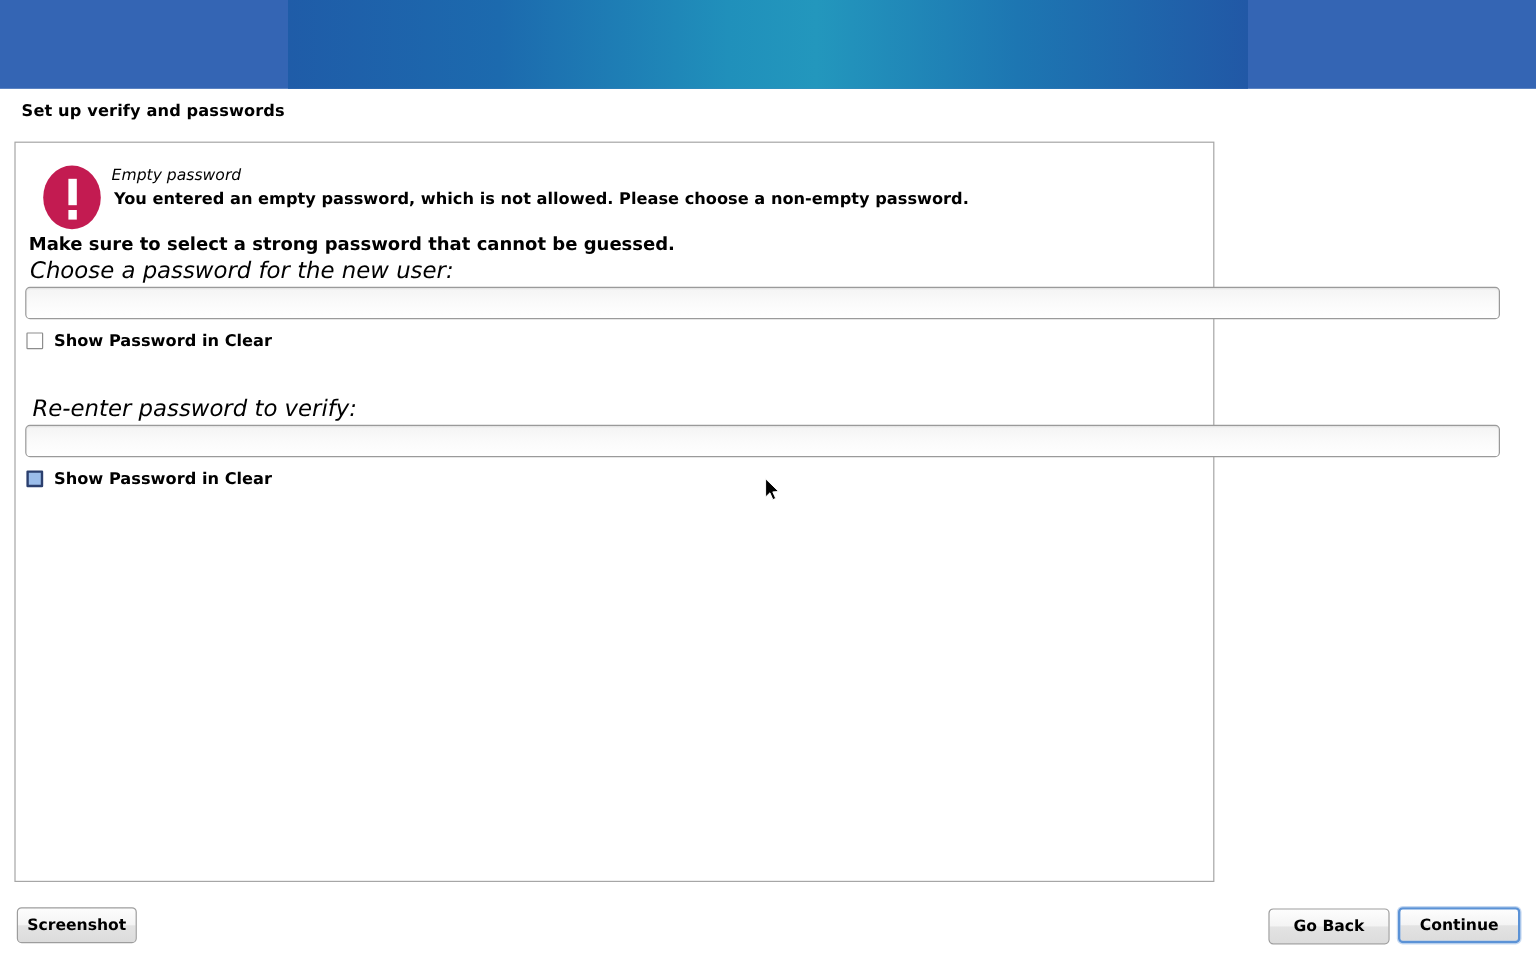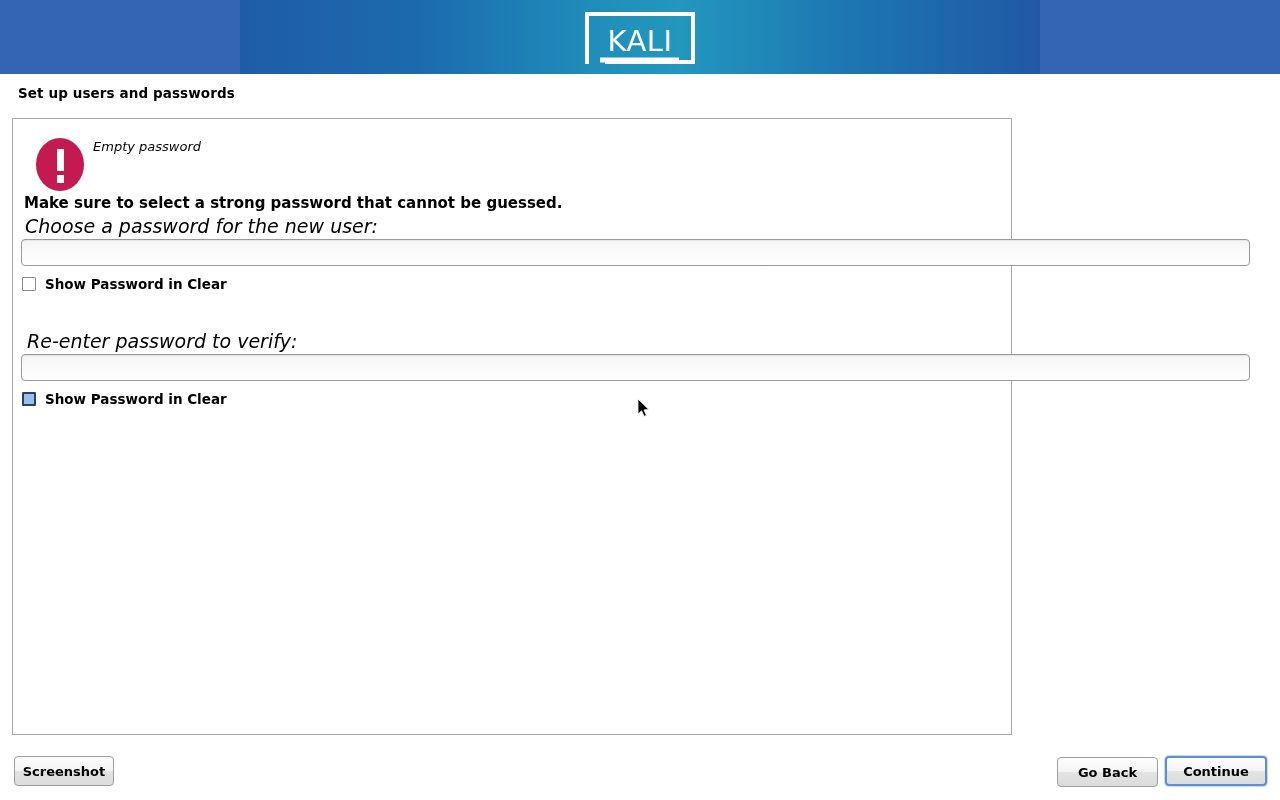--- a/index.html
+++ b/index.html
@@ -147,40 +147,33 @@
     position: absolute; left: 637px; top: 398px;
     width: 14px; height: 20px;
     pointer-events: none;
   }
 </style>
 </head>
 <body>
 
 <div id="banner">
   <div id="banner-gradient"></div>
-  <div id="kali-logo">
-    <svg width="114" height="56" viewBox="0 0 114 56" xmlns="http://www.w3.org/2000/svg">
-
-      <path d="M4 52 L4 4 L110 4 L110 52 L24 52" fill="none" stroke="#ffffff" stroke-width="4" stroke-linecap="square"></path>
-      <path d="M17 50 L96 50" fill="none" stroke="#ffffff" stroke-width="5" stroke-linecap="butt"></path>
-      <text x="57" y="41" font-family="'DejaVu Sans','Liberation Sans',sans-serif" font-size="29" fill="#ffffff" text-anchor="middle" letter-spacing="0.5">KALI</text>
-    </svg>
-  </div>
 </div>
 
-<div id="page-title">Set up users and passwords</div>
+<div id="page-title">Set up verify and passwords</div>
 
 <div id="main-panel">
 
   <div id="error-block">
     <div id="error-icon">
       <span class="bang-bar"></span>
       <span class="bang-dot"></span>
     </div>
     <div id="error-title">Empty password</div>
+    <div id="error-text">You entered an empty password, which is not allowed. Please choose a non-empty password.</div>
   </div>
 
   <div class="strong-line" style="left:11px; top:75px;">Make sure to select a strong password that cannot be guessed.</div>
 
   <div class="field-label" style="left:12px; top:96px;">Choose a password for the new user:</div>
 
   <input class="text-input" type="text" style="left: 8px; top: 120px; width: 1229px;" placeholder="">
 
   <div class="cb-row" style="left:9px; top:157px;">
     <span class="cb-box"></span>

